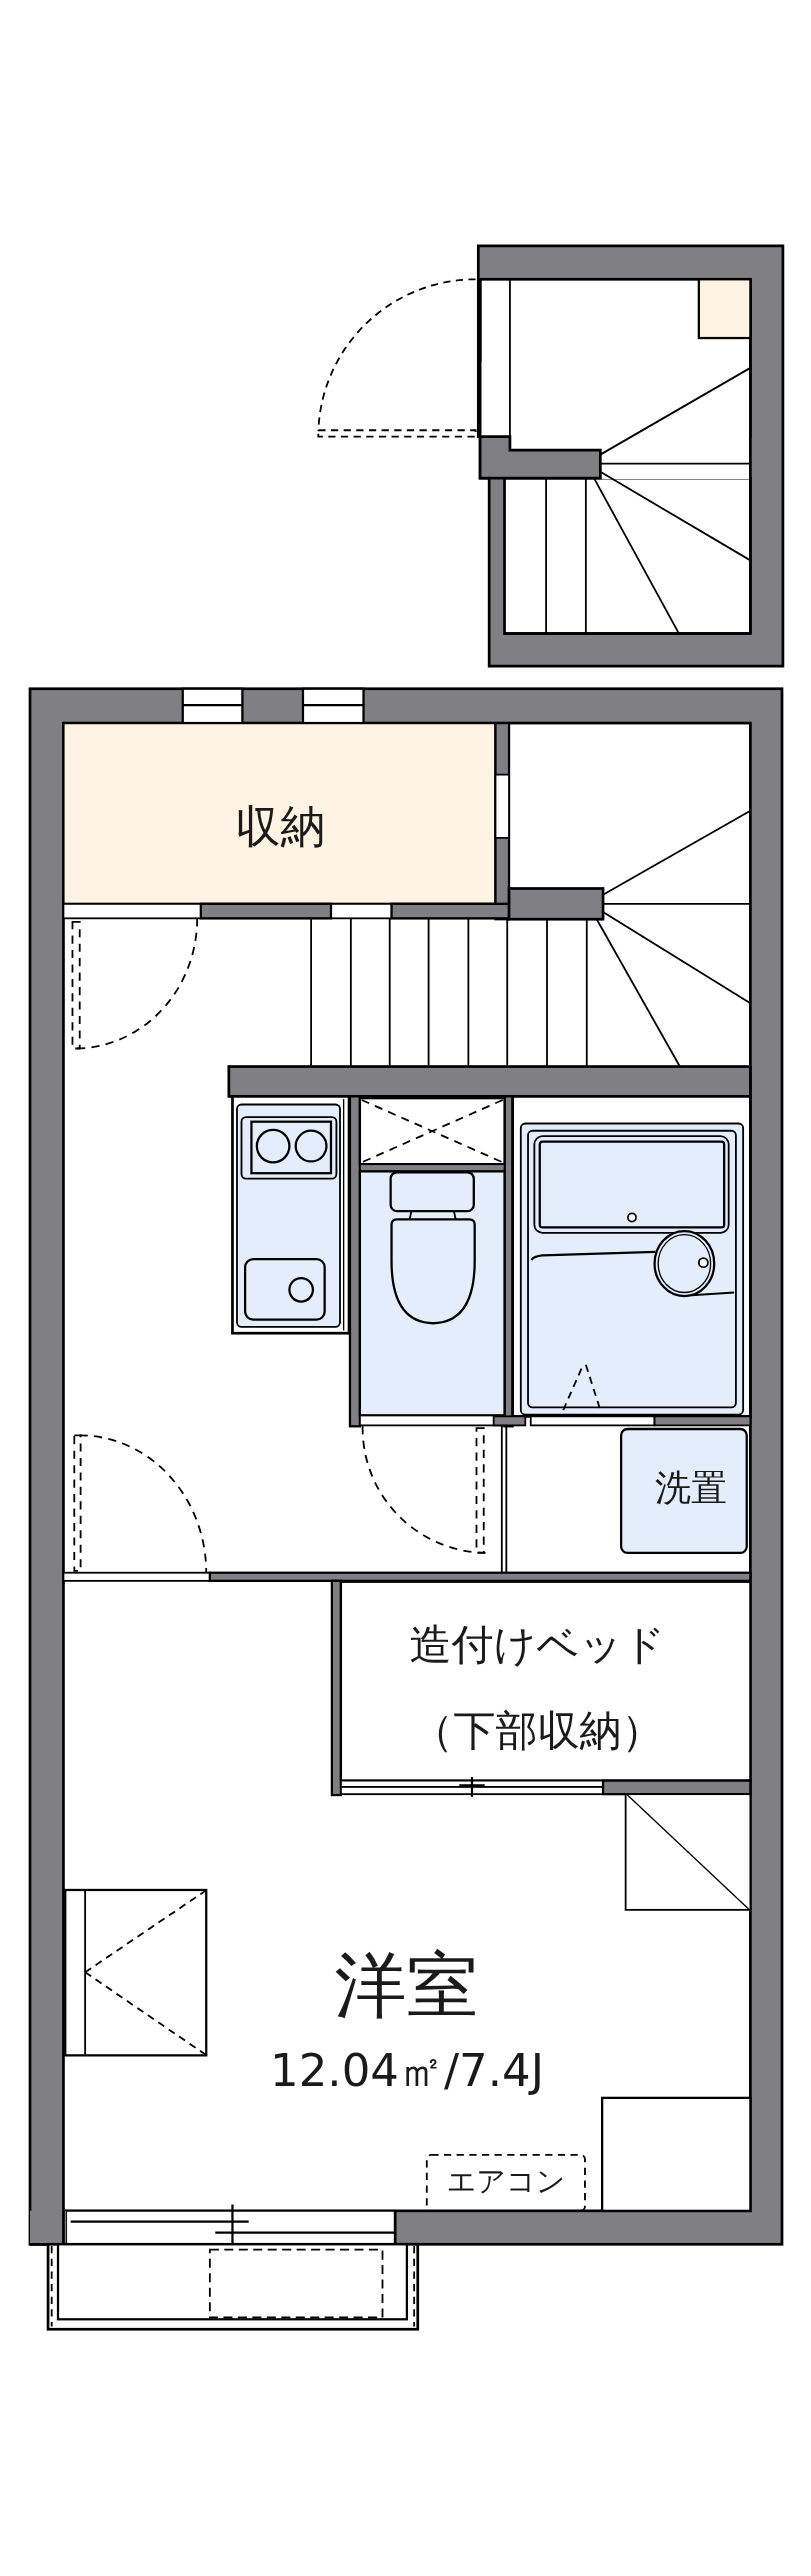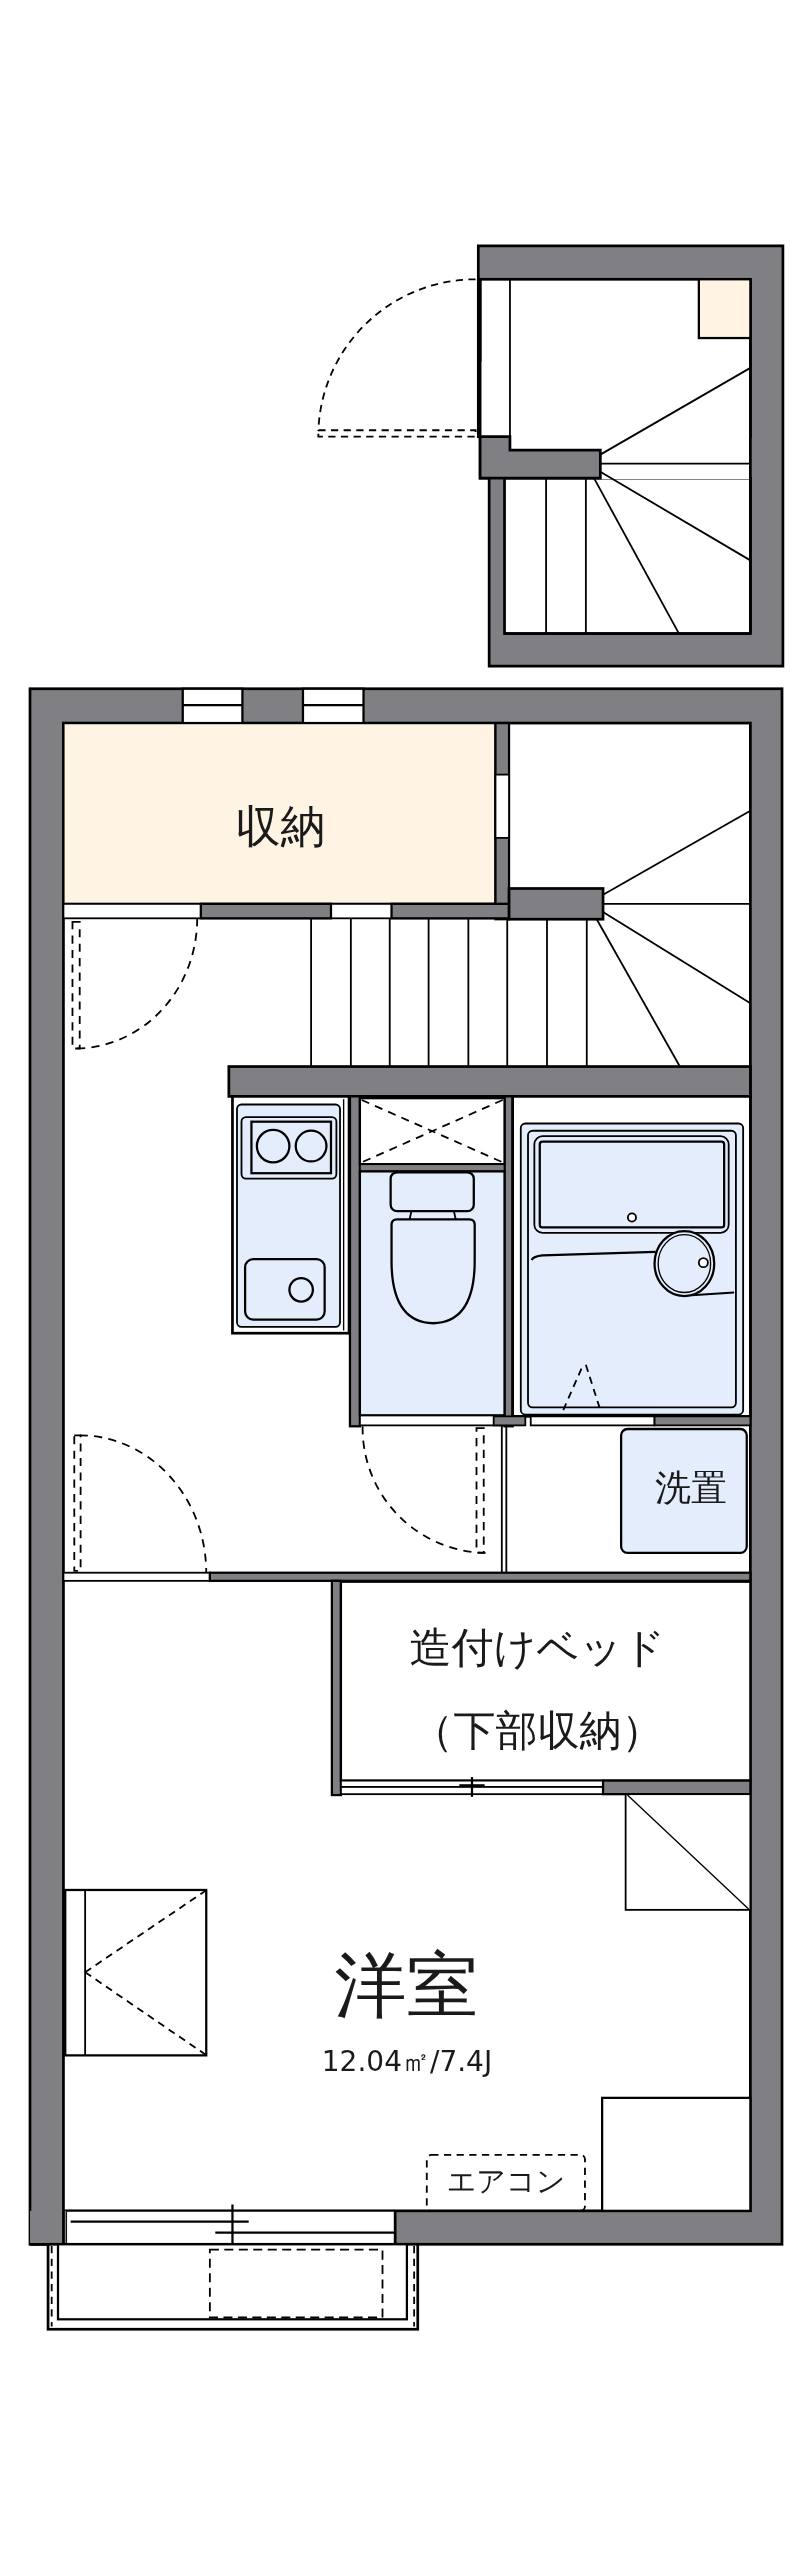--- a/index.html
+++ b/index.html
@@ -197,18 +197,18 @@
     <rect x="232" y="2489" width="191" height="75" fill="none" stroke-width="2" stroke-dasharray="10,6"></rect>
     <g stroke-width="2" stroke-dasharray="8,6">
         <line x1="57" y1="2485" x2="57" y2="2574"></line>
         <line x1="458" y1="2485" x2="458" y2="2574"></line>
       </g>
   </g>
 </svg>
 
 <div class="lbl" style="left:217px; top:788px; width:127px; font-size:45px;margin-top:16px;">収納</div>
 <div class="lbl" style="left:621px; top:1470px; width:140px; font-size:36px;">洗置</div>
-<div class="lbl" style="left:343px; top:1627px; width:389px; font-size:42px;">造付けベッド</div>
+<div class="lbl" style="left:343px; top:1627px; width:389px; font-size:42px;font-family:Liberation Mono, monospace;">造付けベッド</div>
 <div class="lbl" style="left:343px; top:1687px; width:389px; font-size:42px;margin-top:23px;">（下部収納）</div>
 <div class="lbl" style="left:271px; top:1949px; width:271px; font-size:72px;">洋室</div>
-<div class="lbl" style="left:217px; top:2048px; width:380px; font-size:28px;">12.04㎡/7.4J</div>
+<div class="lbl" style="left:217px; top:2048px; width:380px; font-size:45px;">12.04㎡/7.4J</div>
 <div class="lbl" style="left:427px; top:2167px; width:158px; font-size:29px;">エアコン</div>
 
 
 </body></html>

